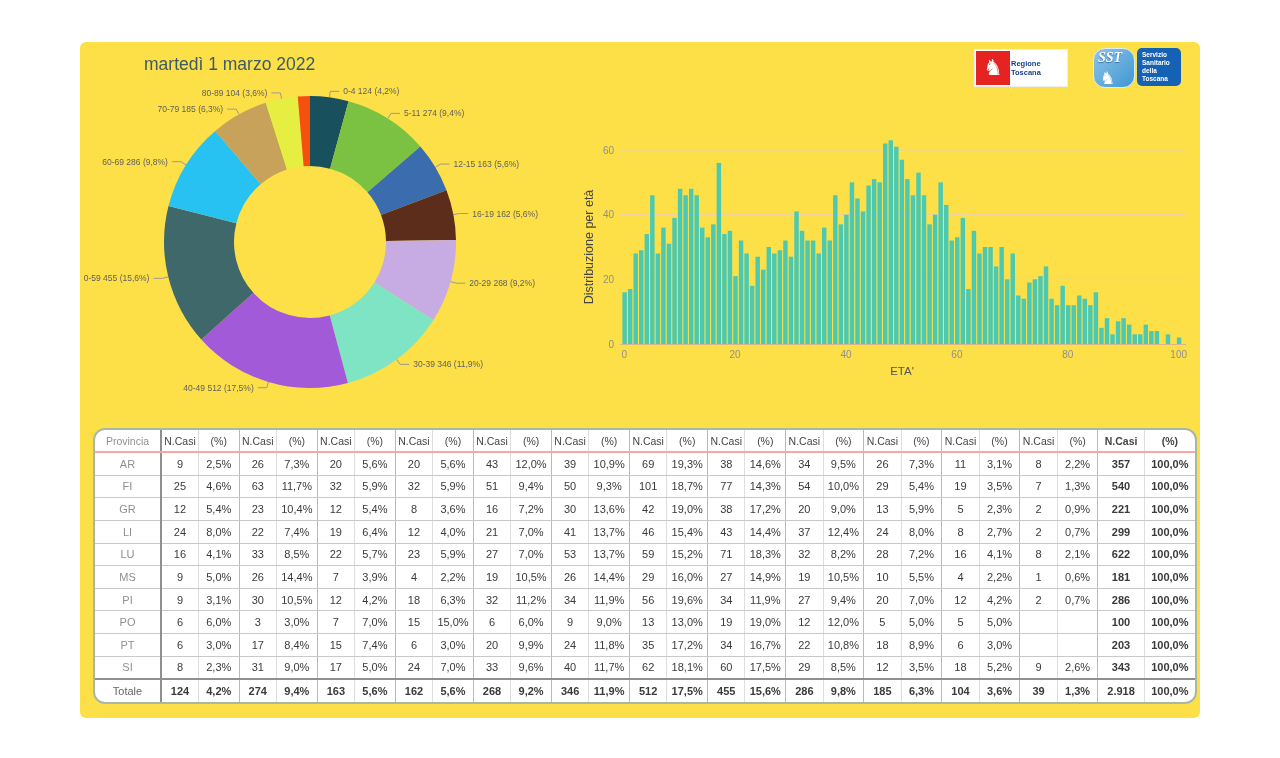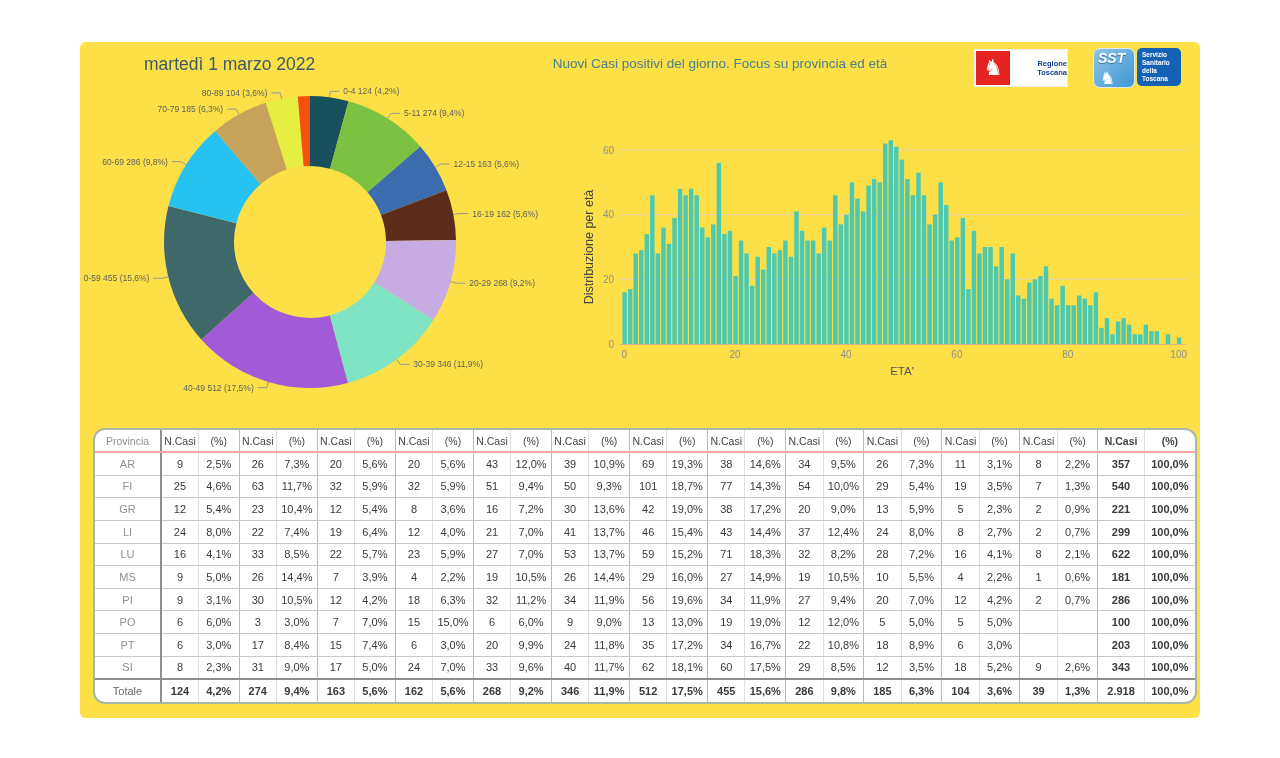--- a/index.html
+++ b/index.html
@@ -24,26 +24,26 @@
   }
   .logo-regione{
     position:absolute;left:895px;top:8px;width:92px;height:36px;background:#ffffff;
     display:flex;align-items:center;box-shadow:0 0 0 1px #eee;
   }
   .logo-regione .red-box{
     width:34px;height:34px;background:#e52421;margin:1px;display:flex;
     align-items:center;justify-content:center;color:#fff;font-size:22px;line-height:1;
   }
   .logo-regione .rt-text{
-    flex:1;text-align:right;font-size:7.5px;font-weight:bold;color:#163f8f;
+    flex:1;text-align:left;font-size:7.5px;font-weight:bold;color:#163f8f;
   }
   .logo-sst{position:absolute;left:1013px;top:6px;width:88px;height:40px;display:flex;}
   .logo-sst .sst-box{
     width:40px;height:38px;background:linear-gradient(135deg,#8ec4e8,#3f97d2);
-    border-radius:7px;margin-right:2px;position:relative;border:1px solid #dfeaf4;
+    border-radius:12px;margin-right:2px;position:relative;border:1px solid #dfeaf4;font-family:Liberation Serif, serif;
   }
   .logo-sst .sst-acronym{
     position:absolute;left:4px;top:1px;color:#fff;font-weight:bold;font-style:italic;
     font-size:14px;text-shadow:0 1px 1px rgba(0,60,120,.6);
   }
   .logo-sst .sst-horse{position:absolute;left:6px;bottom:0px;color:#fff;font-size:17px;line-height:1;}
   .logo-sst .sst-text-box{
     width:44px;height:38px;background:#1561b4;border-radius:5px;color:#fff;
     font-size:6.5px;font-weight:bold;line-height:8px;padding:3px 0 0 5px;box-sizing:border-box;
   }
@@ -70,21 +70,20 @@
   .data-table .tot-col{font-weight:bold;}
   .data-table tr.tot-row td{border-top:2px solid #8f8f8f;border-bottom:none;font-weight:bold;}
   .data-table tr.tot-row td.prov-label{font-weight:normal;color:#666;}
 </style>
 </head>
 <body>
 
 <div class="panel">
 
   <div class="date-title">martedì 1 marzo 2022</div>
-  <div class="main-title">Nuovi Casi positivi del giorno. Focus su provincia ed età</div>
 
   <div class="logo-regione">
     <div class="red-box">♞</div>
     <div class="rt-text">Regione Toscana</div>
   </div>
 
   <div class="logo-sst">
     <div class="sst-box">
       <span class="sst-acronym">SST</span>
       <span class="sst-horse">♞</span>

